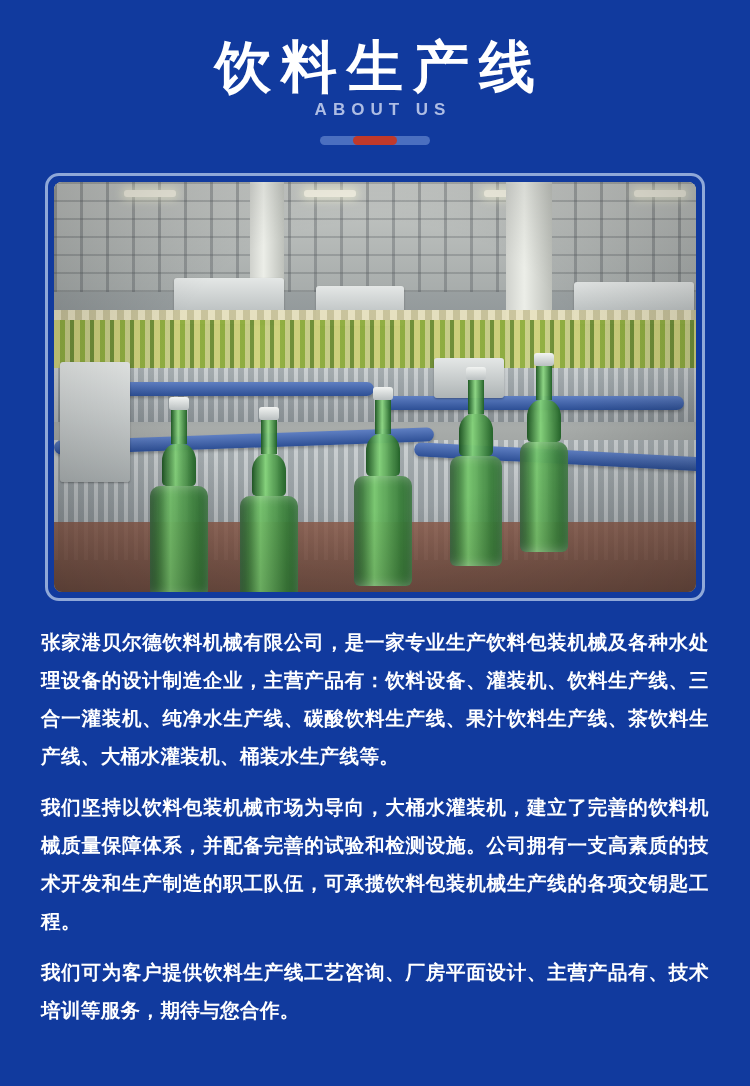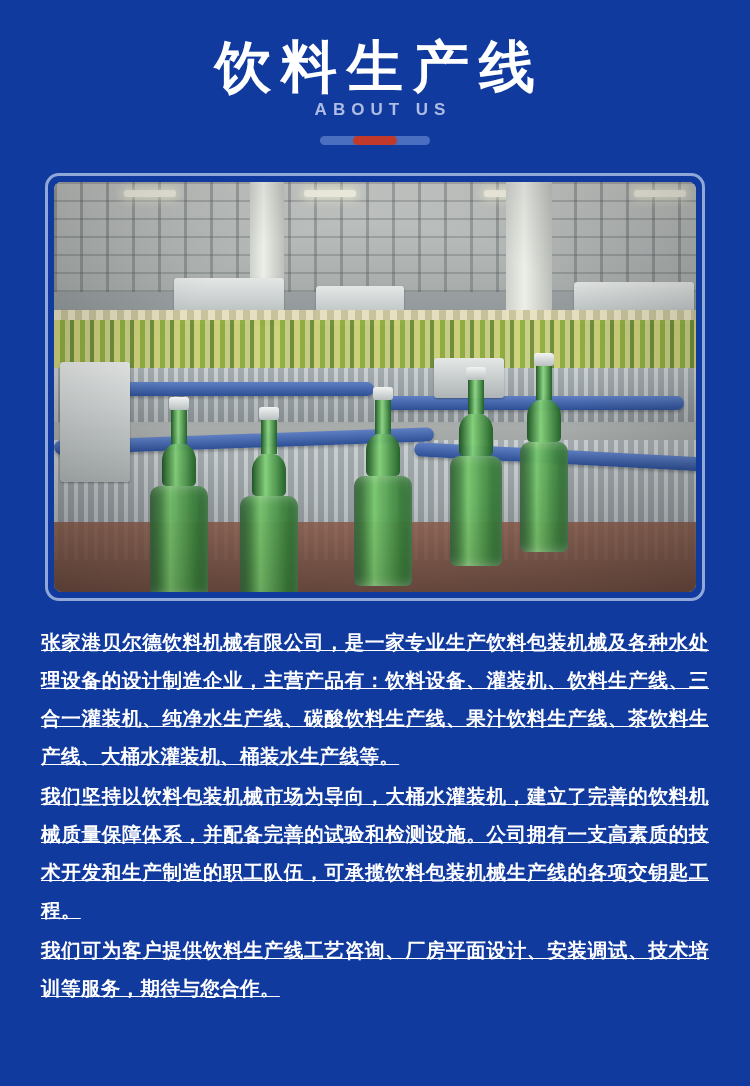--- a/index.html
+++ b/index.html
@@ -173,23 +173,22 @@
   .copy {
     margin: 22px auto 0 auto;
     width: 668px;
     color: #ffffff;
     font-size: 19.5px;
     line-height: 38px;
     font-weight: bold;
     letter-spacing: .4px;
   }
   .copy p {
-    margin: 2px 0 2px 0;
+    margin: 13px 0 2px 0;
     text-align: justify;
-    text-decoration: underline;
   }
 </style>
 </head>
 <body>
 
 <div class="page">
 
   <div class="header">
     <h1 class="title-cn">饮料生产线</h1>
     <div class="title-en">ABOUT US</div>
@@ -262,16 +261,16 @@
         <div class="body"></div>
       </div>
 
       <div class="ph-vign"></div>
     </div>
   </div>
 
   <div class="copy">
     <p>张家港贝尔德饮料机械有限公司，是一家专业生产饮料包装机械及各种水处理设备的设计制造企业，主营产品有：饮料设备、灌装机、饮料生产线、三合一灌装机、纯净水生产线、碳酸饮料生产线、果汁饮料生产线、茶饮料生产线、大桶水灌装机、桶装水生产线等。</p>
     <p>我们坚持以饮料包装机械市场为导向，大桶水灌装机，建立了完善的饮料机械质量保障体系，并配备完善的试验和检测设施。公司拥有一支高素质的技术开发和生产制造的职工队伍，可承揽饮料包装机械生产线的各项交钥匙工程。</p>
-    <p>我们可为客户提供饮料生产线工艺咨询、厂房平面设计、安装调试、技术培训等服务，期待与您合作。</p>
+    <p>我们可为客户提供饮料生产线工艺咨询、厂房平面设计、主营产品有、技术培训等服务，期待与您合作。</p>
   </div>
 
 </div>
 
 </body></html>

